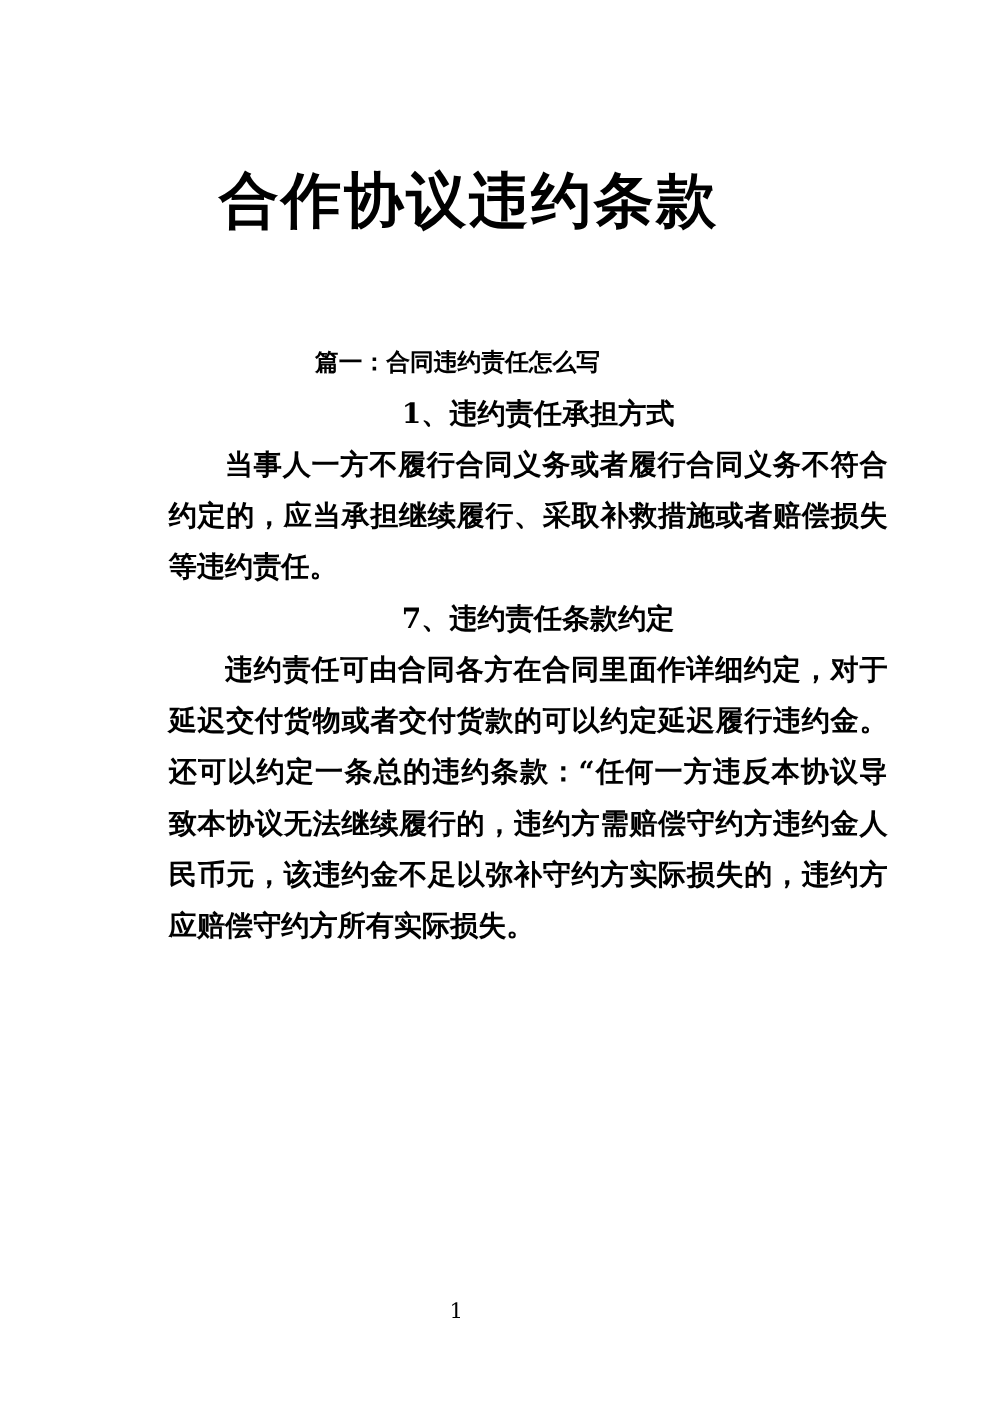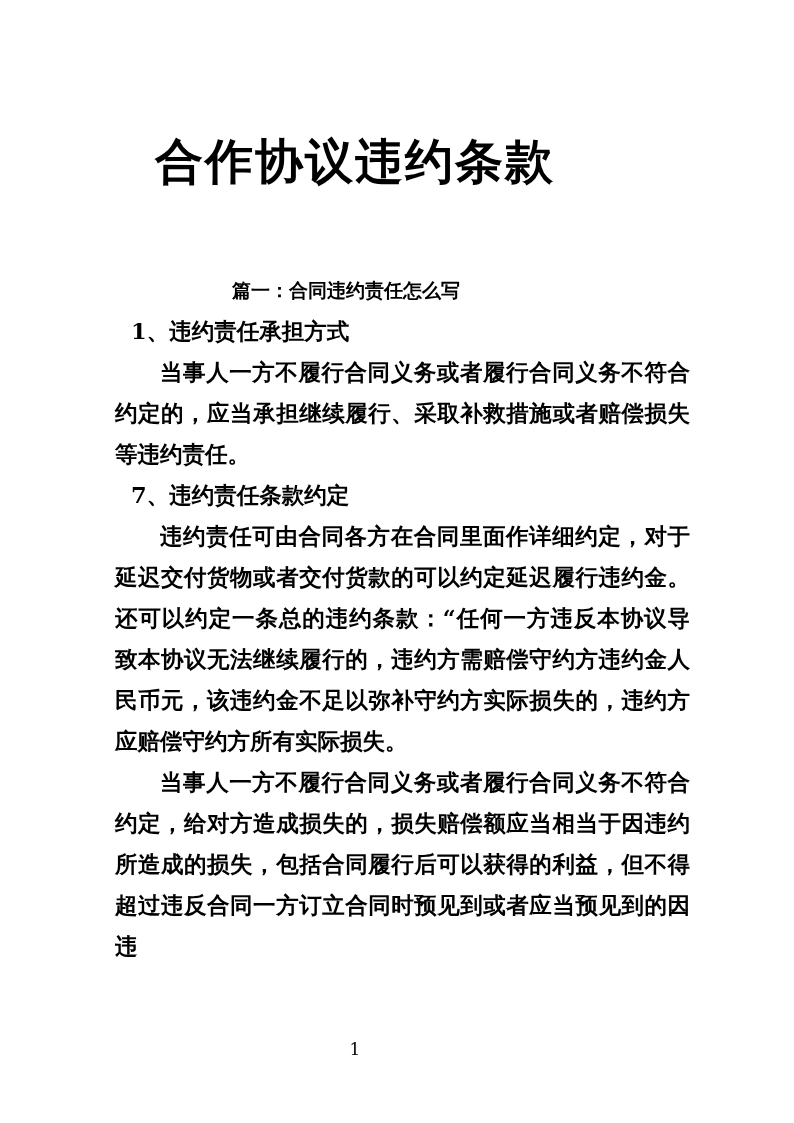--- a/index.html
+++ b/index.html
@@ -8,20 +8,21 @@
     background: #ffffff;
   }
   .page {
     position: relative;
     width: 710px;
     height: 1123px;
     background: #ffffff;
     color: #000000;
     font-family: "DejaVu Serif", "Liberation Serif", serif;
     overflow: hidden;
+    padding-left: 20px;
   }
   .doc-title {
     margin: 132px 0 0 0;
     font-size: 48px;
     line-height: 58px;
     font-weight: bold;
     letter-spacing: 2px;
     text-align: center;
     white-space: nowrap;
   }
@@ -37,20 +38,21 @@
     font-size: 19px;
     white-space: nowrap;
   }
   .sub-heading {
     text-indent: 37px;
     white-space: nowrap;
   }
   .item-heading {
     text-indent: 16px;
     white-space: nowrap;
+    text-align: center;
   }
   .para {
     margin: 0;
     text-indent: 2em;
     text-align: justify;
     text-justify: inter-ideograph;
     word-break: break-all;
   }
   .page-number {
     position: absolute;
@@ -77,19 +79,18 @@
 
     <div class="item-heading">1、违约责任承担方式</div>
 
     <p class="para">当事人一方不履行合同义务或者履行合同义务不符合约定的，应当承担继续履行、采取补救措施或者赔偿损失等违约责任。</p>
 
     <div class="item-heading">7、违约责任条款约定</div>
 
     <p class="para">违约责任可由合同各方在合同里面作详细约定，对于延迟交付货物或者交付货款的可以约定延迟履行违约金。还可以约定一条总的违约条款：“任何一方违反本协议导致本协议无法继续履行的，违约方需赔偿守约方违约金人民币元，该违约金不足以弥补守约方实际损失的，违约方应赔偿守约方所有实际损失。</p>
 
 
-    <p class="para">当事人一方不履行合同义务或者履行合同义务不符合约定，给对方造成损失的，损失赔偿额应当相当于因违约所造成的损失，包括合同履行后可以获得的利益，但不得超过违反合同一方订立合同时预见到或者应当预见到的因违</p>
 
   </div>
 
   <div class="page-number">1</div>
 
 </div>
 
 </body></html>

